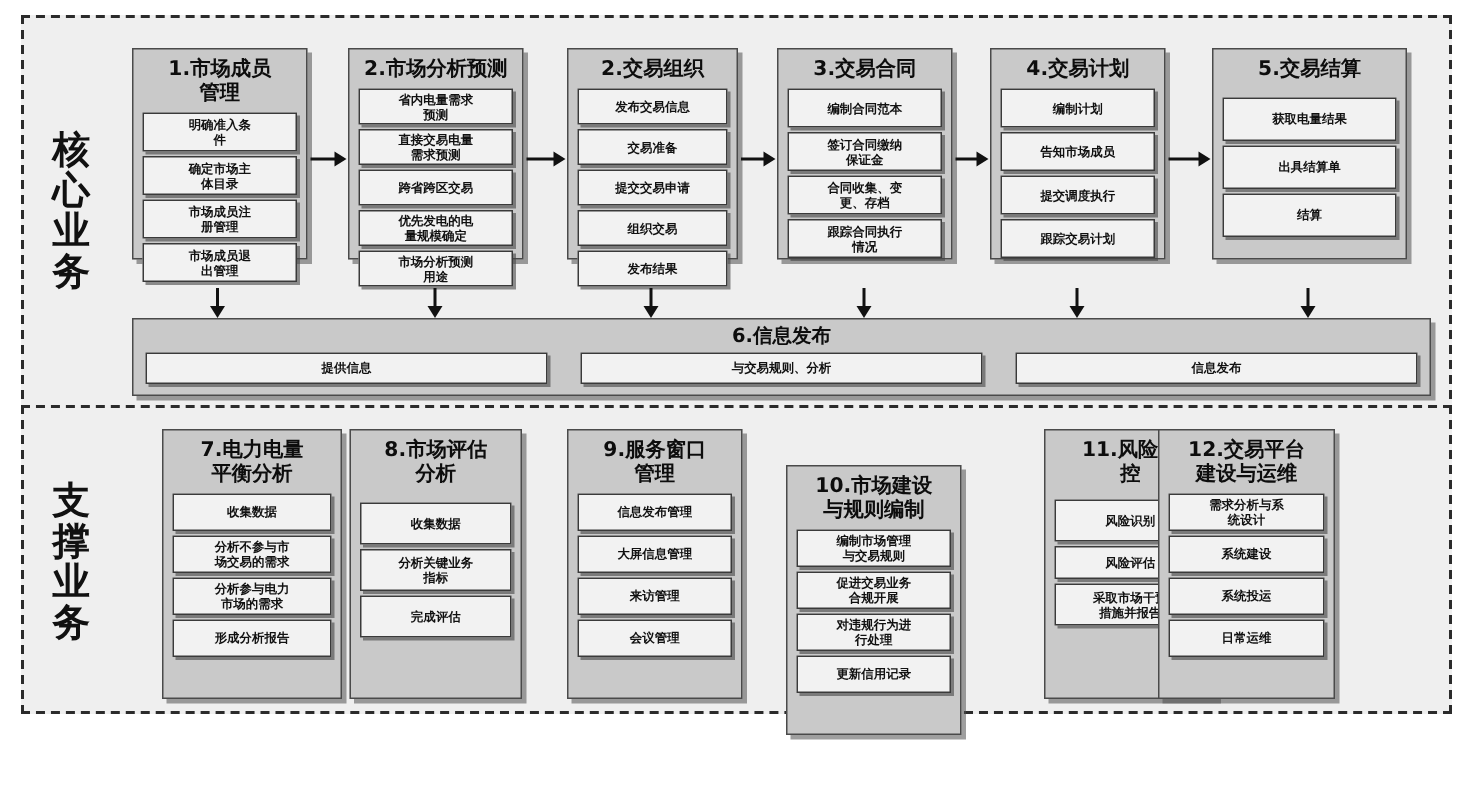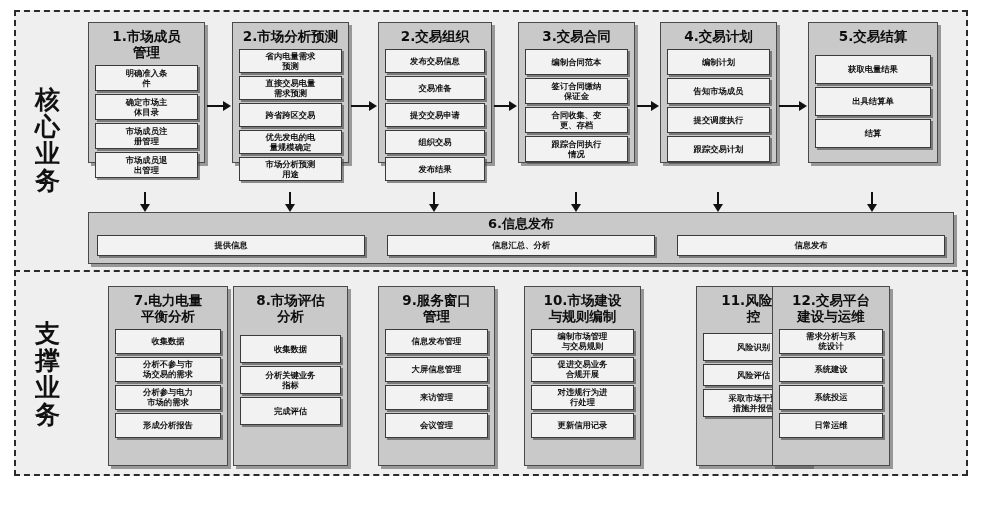--- a/index.html
+++ b/index.html
@@ -50,21 +50,21 @@
     box-shadow:2px 2px 0 rgba(70,70,70,.6);
     text-align:center;
     font-size:8.3px;font-weight:bold;color:#111;
     line-height:1.22;
     display:flex;align-items:center;justify-content:center;
     padding:1px 2px;white-space:pre-line;
     box-sizing:border-box;
   }
 
   
-  .core-col{top:22px;height:141px;}
+  .core-col{top:32px;height:141px;}
   .core-col .item{min-height:20px;}
 
   
   .support-col{top:286px;height:180px;}
   .support-col .item{min-height:22px;}
 
   
   #info-band{
     position:absolute;left:88px;top:212px;width:866px;height:52px;
     background:#c9c9c9;border:1.5px solid #4a4a4a;
@@ -248,21 +248,21 @@
     </div>
   <div class="arrow-v" style="left:866px;top:192px;height:20px;">
       <div class="shaft"></div>
       <div class="head"></div>
     </div>
 
   <div id="info-band">
     <div id="info-title">6.信息发布</div>
     <div id="info-items">
       <div class="item">提供信息</div>
-      <div class="item">信息汇总、分析</div>
+      <div class="item">与交易规则、分析</div>
       <div class="item">信息发布</div>
     </div>
   </div>
 
   <div class="col support-col" style="left:88px;width:120px;margin-left:20px;">
     <div class="col-title">7.电力电量
 平衡分析</div>
     <div class="items">
       <div class="item" style="height:25px">收集数据</div>
       <div class="item" style="height:25px">分析不参与市
@@ -288,21 +288,21 @@
     <div class="col-title">9.服务窗口
 管理</div>
     <div class="items">
       <div class="item" style="height:25px">信息发布管理</div>
       <div class="item" style="height:25px">大屏信息管理</div>
       <div class="item" style="height:25px">来访管理</div>
       <div class="item" style="height:25px">会议管理</div>
     </div>
   </div>
 
-  <div class="col support-col" style="left:524px;width:117px;">
+  <div class="col support-col" style="left:524px;width:117px;margin-top:24px;">
     <div class="col-title">10.市场建设
 与规则编制</div>
     <div class="items">
       <div class="item" style="height:25px">编制市场管理
 与交易规则</div>
       <div class="item" style="height:25px">促进交易业务
 合规开展</div>
       <div class="item" style="height:25px">对违规行为进
 行处理</div>
       <div class="item" style="height:25px">更新信用记录</div>

